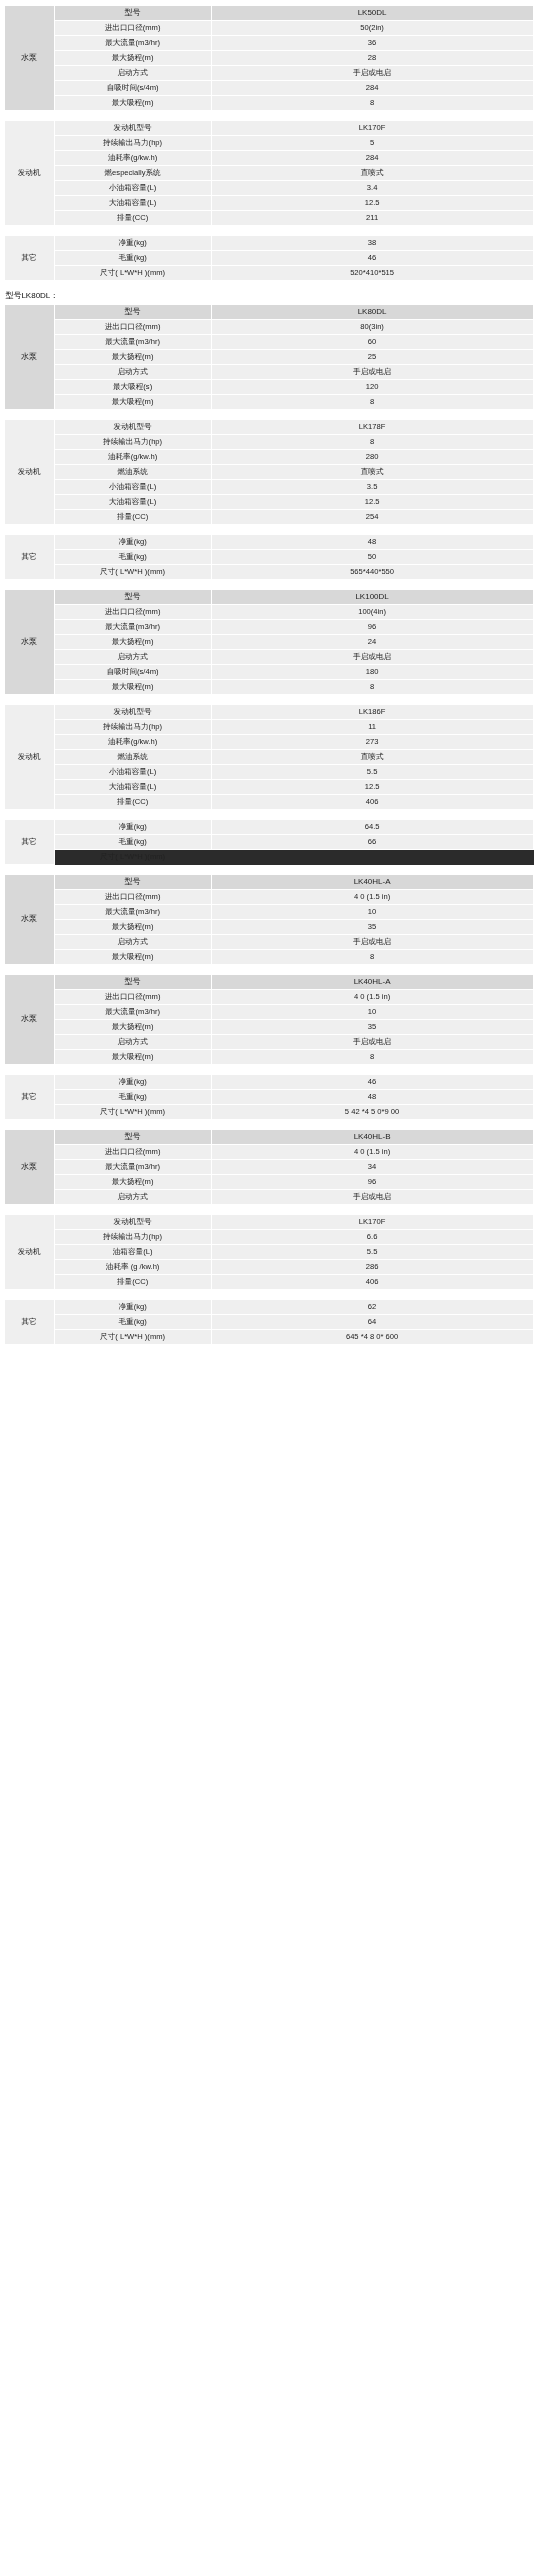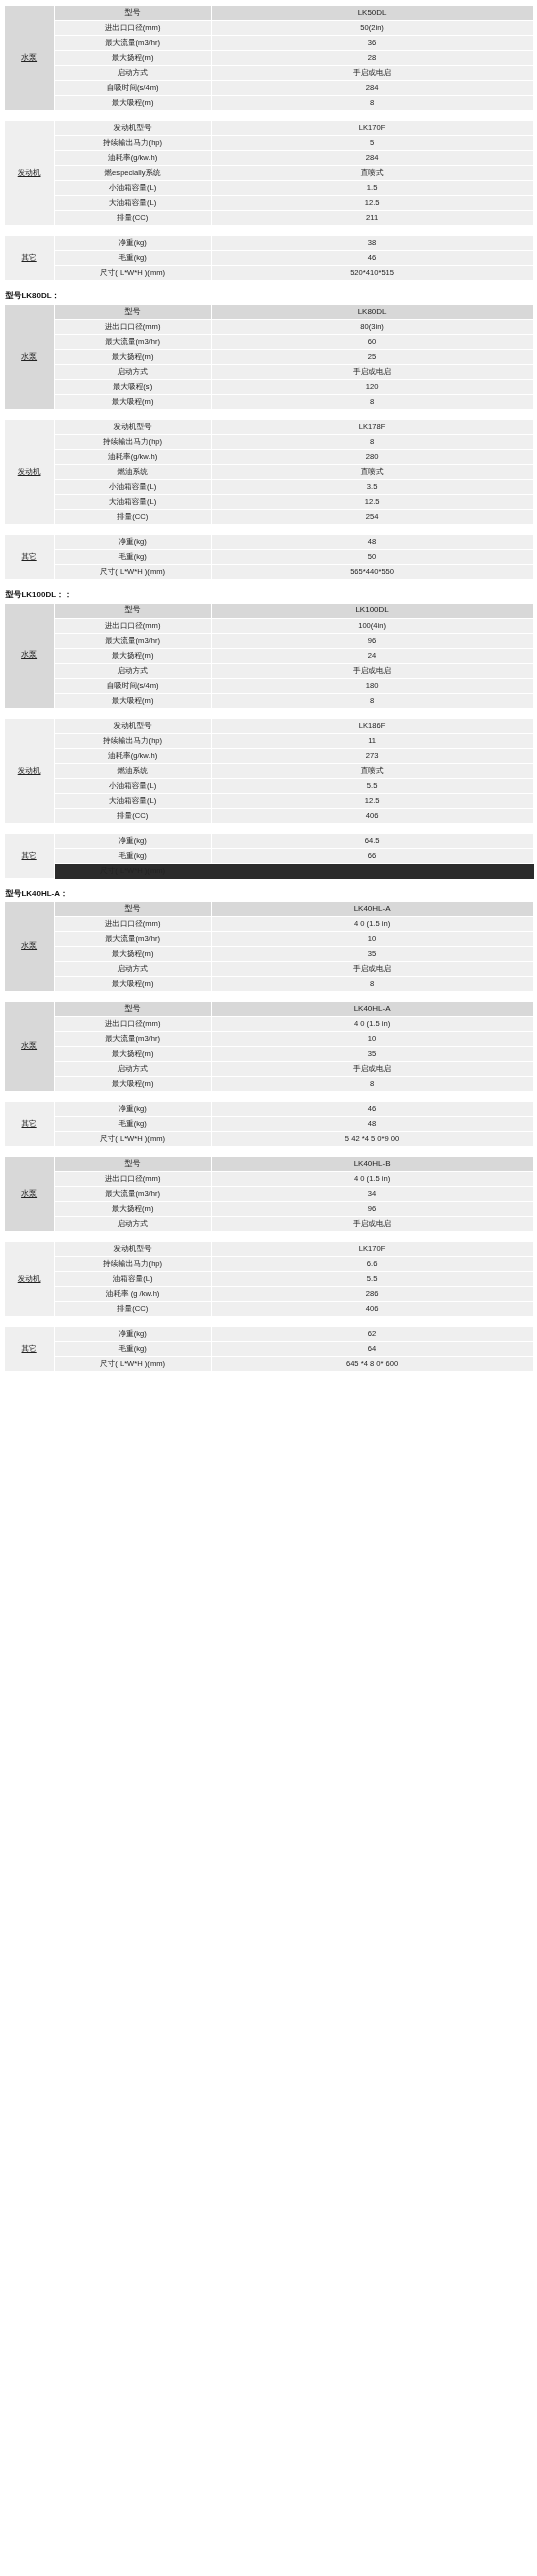--- a/index.html
+++ b/index.html
@@ -29,42 +29,41 @@
     padding: 0.9px 1.8px;
     background: #efefef;
     line-height: 1.1;
   }
   .group-cell {
     width: 50px;
     background: #e4e4e4;
     font-size: 8px;
     color: #222222;
     font-weight: normal;
-    text-decoration: underline;
   }
   .label-cell {
     width: 157px;
     background: #efefef;
   }
   .value-cell {
     background: #efefef;
   }
   .header-row td {
     background: #d8d8d8;
     font-size: 8px;
     margin-top: 16px;
   }
   .header-row td.group-cell { background: #d8d8d8; }
   .empty-block td {
     background: #2b2b2b;
     border: 0.9px solid #2b2b2b;
   }
   .model-caption {
     font-size: 8px;
-    font-weight: bold;
+    font-weight: normal;
     color: #111111;
     margin: 1.8px 0 2.7px 1.8px;
     letter-spacing: 0;
   }
 </style>
 </head>
 <body>
 
 <div id="root">
     <table class="spec-table">
@@ -114,21 +113,21 @@
         <tr>
           <td class="label-cell">油耗率(g/kw.h)</td>
           <td class="value-cell">284</td>
         </tr>
         <tr>
           <td class="label-cell">燃especially系统</td>
           <td class="value-cell">直喷式</td>
         </tr>
         <tr>
           <td class="label-cell">小油箱容量(L)</td>
-          <td class="value-cell">1.5</td>
+          <td class="value-cell">3.4</td>
         </tr>
         <tr>
           <td class="label-cell">大油箱容量(L)</td>
           <td class="value-cell">12.5</td>
         </tr>
         <tr>
           <td class="label-cell">排量(CC)</td>
           <td class="value-cell">211</td>
         </tr>
       </tbody>
@@ -227,21 +226,20 @@
         <tr>
           <td class="label-cell">毛重(kg)</td>
           <td class="value-cell">50</td>
         </tr>
         <tr>
           <td class="label-cell">尺寸( L*W*H )(mm)</td>
           <td class="value-cell">565*440*550</td>
         </tr>
       </tbody>
     </table>
-    <div class="model-caption">型号LK100DL：：</div>
     <table class="spec-table">
       <tbody>
         <tr class="header-row">
           <td class="group-cell" rowspan="7">水泵</td>
           <td class="label-cell">型号</td>
           <td class="value-cell">LK100DL</td>
         </tr>
         <tr>
           <td class="label-cell">进出口口径(mm)</td>
           <td class="value-cell">100(4in)</td>
@@ -311,21 +309,20 @@
         <tr>
           <td class="label-cell">毛重(kg)</td>
           <td class="value-cell">66</td>
         </tr>
         <tr class="empty-block">
           <td class="label-cell">尺寸( L*W*H )(mm)</td>
           <td class="value-cell"></td>
         </tr>
       </tbody>
     </table>
-    <div class="model-caption">型号LK40HL-A：</div>
     <table class="spec-table">
       <tbody>
         <tr class="header-row">
           <td class="group-cell" rowspan="6">水泵</td>
           <td class="label-cell">型号</td>
           <td class="value-cell">LK40HL-A</td>
         </tr>
         <tr>
           <td class="label-cell">进出口口径(mm)</td>
           <td class="value-cell">4 0 (1.5 in)</td>

